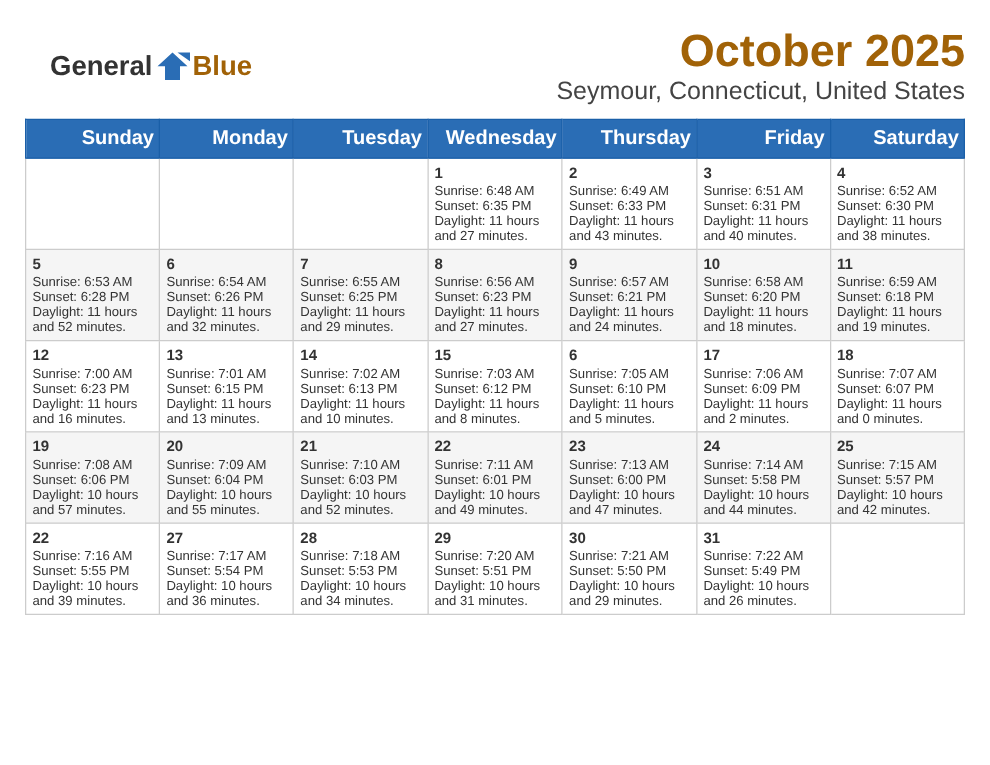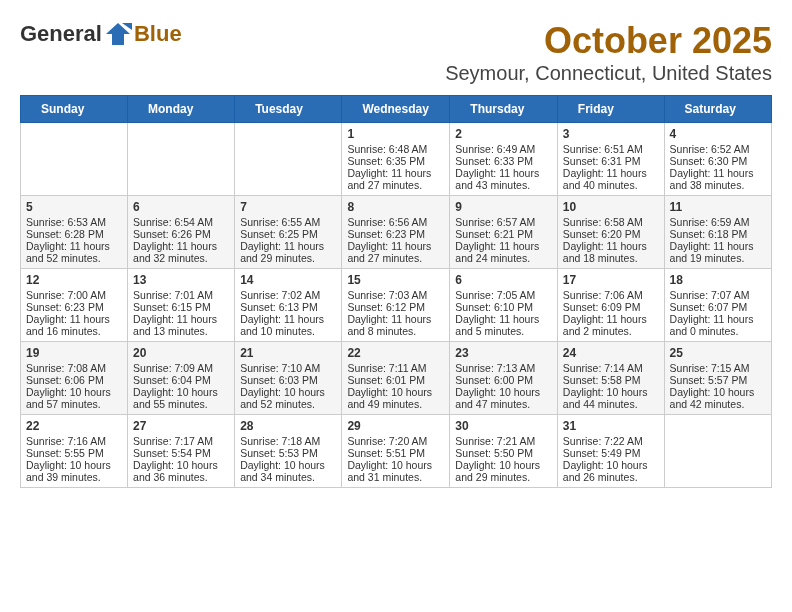--- a/index.html
+++ b/index.html
@@ -5,23 +5,24 @@
     * { box-sizing: border-box; margin: 0; padding: 0; }
     body {
       font-family: Arial, sans-serif;
       background: #fff;
       width: 792px;
       min-height: 612px;
       padding: 20px;
     }
     .header {
       display: flex;
-      align-items: flex-start;
+      align-items: center;
       justify-content: space-between;
       margin-bottom: 10px;
+      margin-left: 20px;
     }
     .logo {
       display: flex;
       flex-direction: column;
       align-items: flex-start;
     }
     .logo-text {
       display: flex;
       align-items: center;
       font-size: 22px;
@@ -48,24 +49,24 @@
       color: #444;
     }
     .calendar {
       width: 100%;
       border-collapse: collapse;
       border: 1px solid #ccc;
     }
     .calendar th {
       background: #2a6db5;
       color: #fff;
-      font-size: 12px;
+      font-size: 16px;
       font-weight: bold;
-      padding: 6px 20px;
-      text-align: left;
+      padding: 6px 4px;
+      text-align: right;
       border: 1px solid #1a5fa8;
     }
     .calendar td {
       vertical-align: top;
       border: 1px solid #ccc;
       padding: 4px 5px;
       width: 108px;
       min-height: 80px;
       font-size: 10.5px;
       color: #333;

